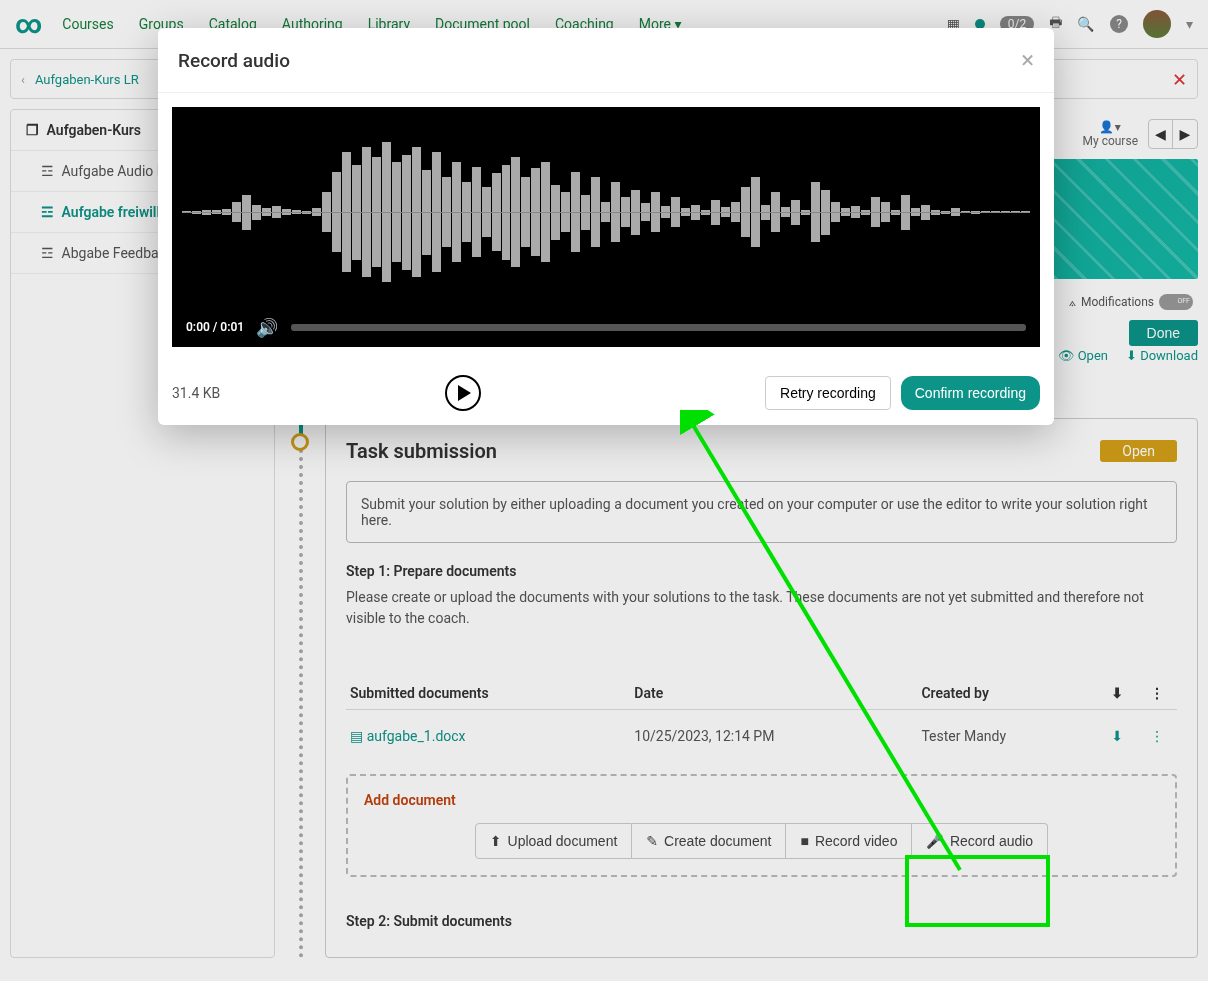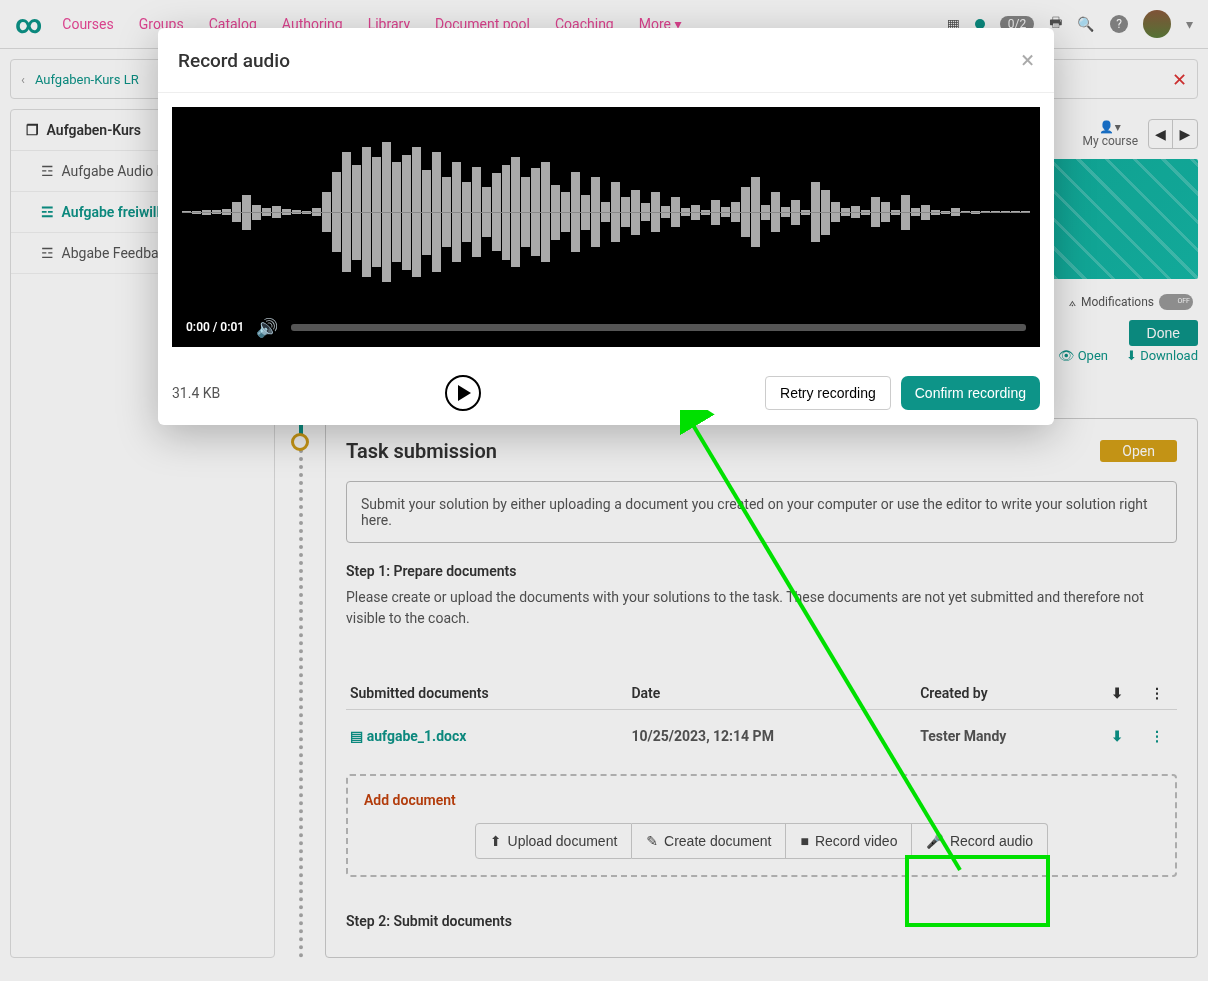--- a/index.html
+++ b/index.html
@@ -1,21 +1,21 @@
 <!DOCTYPE html>
 <html><head>
 <meta charset="utf-8">
 <style>
 * { box-sizing: border-box; margin: 0; padding: 0; }
 body { font-family: -apple-system, BlinkMacSystemFont, "Segoe UI", Roboto, sans-serif; font-size: 14px; color: #333; background: #fff; width: 1208px; height: 981px; overflow: hidden; position: relative; }
 
 
 .topnav { height: 49px; border-bottom: 1px solid #ddd; display: flex; align-items: center; padding: 0 15px; }
 .logo { color: #0d9488; font-size: 26px; font-weight: bold; margin-right: 20px; }
-.nav-items { display: flex; gap: 25px; color: #ec4899; }
+.nav-items { display: flex; gap: 25px; color: #15803d; }
 .nav-items .item { cursor: pointer; }
 .nav-right { margin-left: auto; display: flex; align-items: center; gap: 15px; color: #555; }
 .badge-nav { background: #888; color: #fff; border-radius: 10px; padding: 1px 8px; font-size: 12px; }
 .avatar { width: 28px; height: 28px; border-radius: 50%; background: linear-gradient(#8b5a3c, #5c7c3a); }
 
 
 .breadcrumb { height: 40px; border: 1px solid #ddd; margin: 10px; border-radius: 4px; display: flex; align-items: center; padding: 0 10px; color: #0d9488; font-size: 13px; position: relative; }
 .breadcrumb .chev { color: #999; margin-right: 10px; }
 .close-x { position: absolute; right: 10px; color: #d33; font-size: 18px; cursor: pointer; }
 
@@ -65,21 +65,21 @@
 .submission-title { font-size: 20px; font-weight: 600; }
 .badge-open { background: #d4a017; color: #fff; padding: 3px 22px; border-radius: 3px; font-size: 14px; margin-left: auto; }
 
 .info-box { border: 1px solid #bbb; border-radius: 4px; padding: 14px; color: #555; margin-bottom: 20px; }
 
 .step-title { font-weight: 600; margin-bottom: 8px; }
 .step-text { color: #555; margin-bottom: 15px; line-height: 1.5; }
 
 .doc-table { width: 100%; border-collapse: collapse; margin-bottom: 12px; margin-top: 48px; }
 .doc-table th { text-align: left; font-weight: 600; padding: 8px 4px; border-bottom: 1px solid #ddd; font-size: 14px; }
-.doc-table td { padding: 18px 4px; color: #555; font-weight: bold; }
+.doc-table td { padding: 18px 4px; color: #555; }
 .doc-table .doc-link { color: #0d9488; }
 .doc-table .icon-cell { text-align: center; width: 40px; }
 
 .add-doc-box { border: 2px dashed #bbb; border-radius: 4px; padding: 16px; }
 .add-doc-title { font-weight: 600; color: #c2410c; margin-bottom: 15px; }
 .add-doc-buttons { display: flex; gap: 0; justify-content: center; }
 .add-doc-buttons button { background: #fff; border: 1px solid #ccc; padding: 9px 14px; font-size: 14px; color: #444; cursor: pointer; display: flex; align-items: center; gap: 6px; }
 .add-doc-buttons button:first-child { border-radius: 4px 0 0 4px; }
 .add-doc-buttons button:last-child { border-radius: 0 4px 4px 0; }
 .add-doc-buttons button + button { border-left: none; }
@@ -99,21 +99,21 @@
 .wave-bars span { flex: 1; background: #aaa; display: block; }
 
 .audio-controls { position: absolute; bottom: 0; left: 0; right: 0; height: 40px; display: flex; align-items: center; padding: 0 14px; gap: 12px; color: #fff; font-size: 12px; font-weight: 600; }
 .progress-bar { flex: 1; height: 7px; background: #555; border-radius: 3px; }
 
 .modal-footer { padding: 14px; display: flex; align-items: center; gap: 10px; }
 .file-size { color: #555; font-size: 14px; }
 .play-btn { margin: 0 auto; width: 36px; height: 36px; border: 2px solid #000; border-radius: 50%; display: flex; align-items: center; justify-content: center; cursor: pointer; position: relative; left: -30px; }
 .play-triangle { width: 0; height: 0; border-style: solid; border-width: 8px 0 8px 13px; border-color: transparent transparent transparent #000; margin-left: 3px; }
 .btn-outline { background: #fff; border: 1px solid #ccc; padding: 8px 14px; border-radius: 4px; font-size: 14px; cursor: pointer; }
-.btn-primary { background: #0d9488; color: #fff; border: none; padding: 9px 14px; border-radius: 7px; font-size: 14px; cursor: pointer; }
+.btn-primary { background: #0d9488; color: #fff; border: none; padding: 9px 14px; border-radius: 12px; font-size: 14px; cursor: pointer; }
 
 
 .highlight-box { position: absolute; border: 4px solid #00e000; pointer-events: none; }
 .arrow-svg { position: absolute; pointer-events: none; }
 </style>
 </head>
 <body>
 
 <div class="topnav">
   <div class="logo">∞</div>

